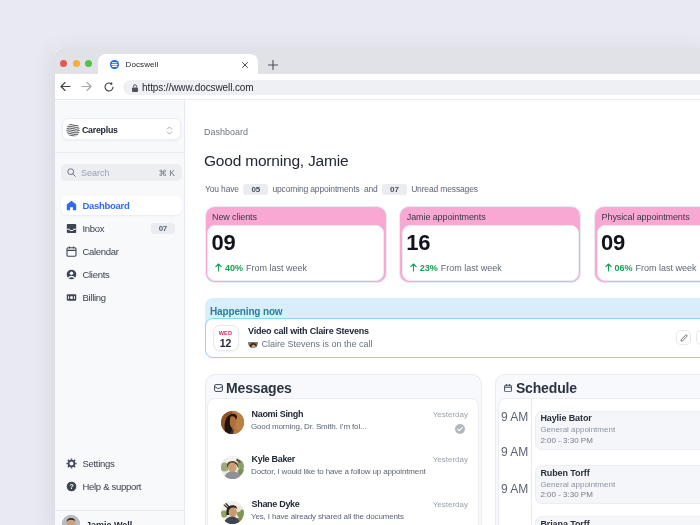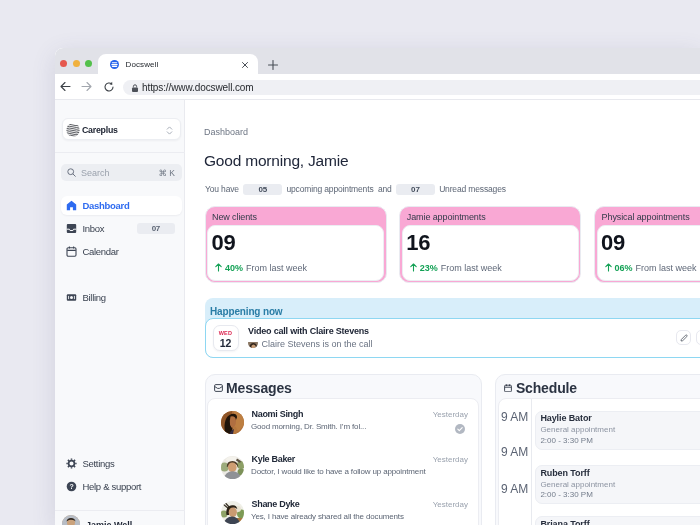--- a/index.html
+++ b/index.html
@@ -6,21 +6,21 @@
 #win{position:absolute;left:55px;top:48px;width:645px;height:477px;background:#fff;border-radius:8px 0 0 0;box-shadow:0 6px 24px rgba(70,70,110,.14);overflow:hidden}
 #tabs{position:absolute;left:0;top:0;width:645px;height:26px;background:#e1e2e8;border-radius:8px 0 0 0}
 .dot{position:absolute;width:7px;height:7px;border-radius:50%;top:11.5px}
 #tab{position:absolute;left:43px;top:6px;width:160px;height:20px;background:#fff;border-radius:8px 8px 0 0}
 #bar{position:absolute;left:0;top:26px;width:645px;height:26px;background:#fff;border-bottom:1px solid #e8e9ee}
 #pill{position:absolute;left:68px;top:5.5px;width:577px;height:15.5px;background:#eff0f4;border-radius:8px 0 0 8px}
 #side{position:absolute;left:0;top:52px;width:130px;height:425px;background:#f8f9fb;border-right:1px solid #e9eaef}
 #main{position:absolute;left:130px;top:52px;width:515px;height:425px;background:#fff}
 .mi{position:absolute;left:6px;width:121px;height:19px;border-radius:6px;display:flex;align-items:center;color:#39414f;font-size:9.5px;letter-spacing:-.3px}
 .mi svg{margin-left:5px;margin-right:5.5px;flex:0 0 auto}
-.badge05{background:#eaecf1;border-radius:3px;color:#444d5c;font-size:8px;font-weight:bold;padding:1px 15px}
+.badge05{background:#eaecf1;border-radius:3px;color:#444d5c;font-size:8px;font-weight:bold;padding:1px 8px}
 .scard{position:absolute;top:106px;width:182px;height:77px;background:#f9a8d4;border:1px solid #e9ebf1;border-radius:10px}
 .scard .t{position:absolute;left:6.5px;top:5px;font-size:9px;font-weight:500;color:#333b4a;letter-spacing:-.1px}
 .scard .in{position:absolute;left:1.5px;right:1.5px;bottom:1.5px;height:56px;background:#fff;border:1px solid #ecedf2;border-radius:8px}
 .scard .num{position:absolute;left:3.5px;top:4.5px;font-size:22px;font-weight:600;color:#10141d;letter-spacing:-.3px}
 .scard .grow{position:absolute;left:6px;bottom:7px;font-size:9px;color:#5f6878;display:flex;align-items:center}
 .grow b{color:#13a155;font-weight:600;margin-right:3px}
 .grow svg{margin-right:2px}
 .ocard{position:absolute;top:274px;background:#f8f9fc;border:1px solid #e9ebf1;border-radius:10px}
 .ocard .hd{position:absolute;left:8px;top:5px;display:flex;align-items:center;font-size:14px;font-weight:700;color:#2b3342;letter-spacing:-.15px}
 .ocard .hd svg{margin-right:3.5px}
@@ -117,20 +117,26 @@
    <svg width="11" height="11" viewBox="0 0 11 11">
           <path d="M1.8 1h7.4a1 1 0 0 1 1 1v7a1 1 0 0 1-1 1H1.8a1 1 0 0 1-1-1V2a1 1 0 0 1 1-1z" fill="#3d4554"></path>
           <path d="M0.8 6.2h2.6l0.7 1.3h2.8l0.7-1.3h2.6" stroke="#f8f9fb" stroke-width="1" fill="none"></path>
         </svg>Inbox
    <span class="badge05" style="position:absolute;right:7px;font-weight:600;color:#5b6473">07</span></div>
   <div class="mi" style="top:142.3px">
    <svg width="11" height="11" viewBox="0 0 11 11">
           <rect x="1" y="1.8" width="9" height="8.4" rx="1.2" stroke="#3d4554" stroke-width="1.1" fill="none"></rect>
           <path d="M3.4 0.6v2M7.6 0.6v2M1.2 4.4h8.6" stroke="#3d4554" stroke-width="1.1"></path>
         </svg>Calendar</div>
+  <div class="mi" style="top:165.3px">
+   <svg width="11" height="11" viewBox="0 0 11 11">
+          <circle cx="5.5" cy="5.5" r="4.8" fill="#3d4554"></circle>
+          <circle cx="5.5" cy="4.3" r="1.7" fill="#f8f9fb"></circle>
+          <path d="M2.3 9.1a4 4 0 0 1 6.4 0" stroke="#f8f9fb" stroke-width="1.4" fill="none"></path>
+        </svg>Clients</div>
   <div class="mi" style="top:188.3px">
    <svg width="11" height="11" viewBox="0 0 11 11">
           <rect x="0.8" y="2.2" width="9.4" height="6.6" rx="1" fill="#3d4554"></rect>
           <circle cx="5.5" cy="5.5" r="1.5" fill="#f8f9fb"></circle>
           <path d="M2.6 3.9v3.2M8.4 3.9v3.2" stroke="#f8f9fb" stroke-width="0.9"></path>
         </svg>Billing</div>
 
   <div class="mi" style="top:377px">
    <svg width="11" height="11" viewBox="0 0 11 11">
           <circle cx="5.5" cy="5.5" r="4.8" fill="#3d4554"></circle>

